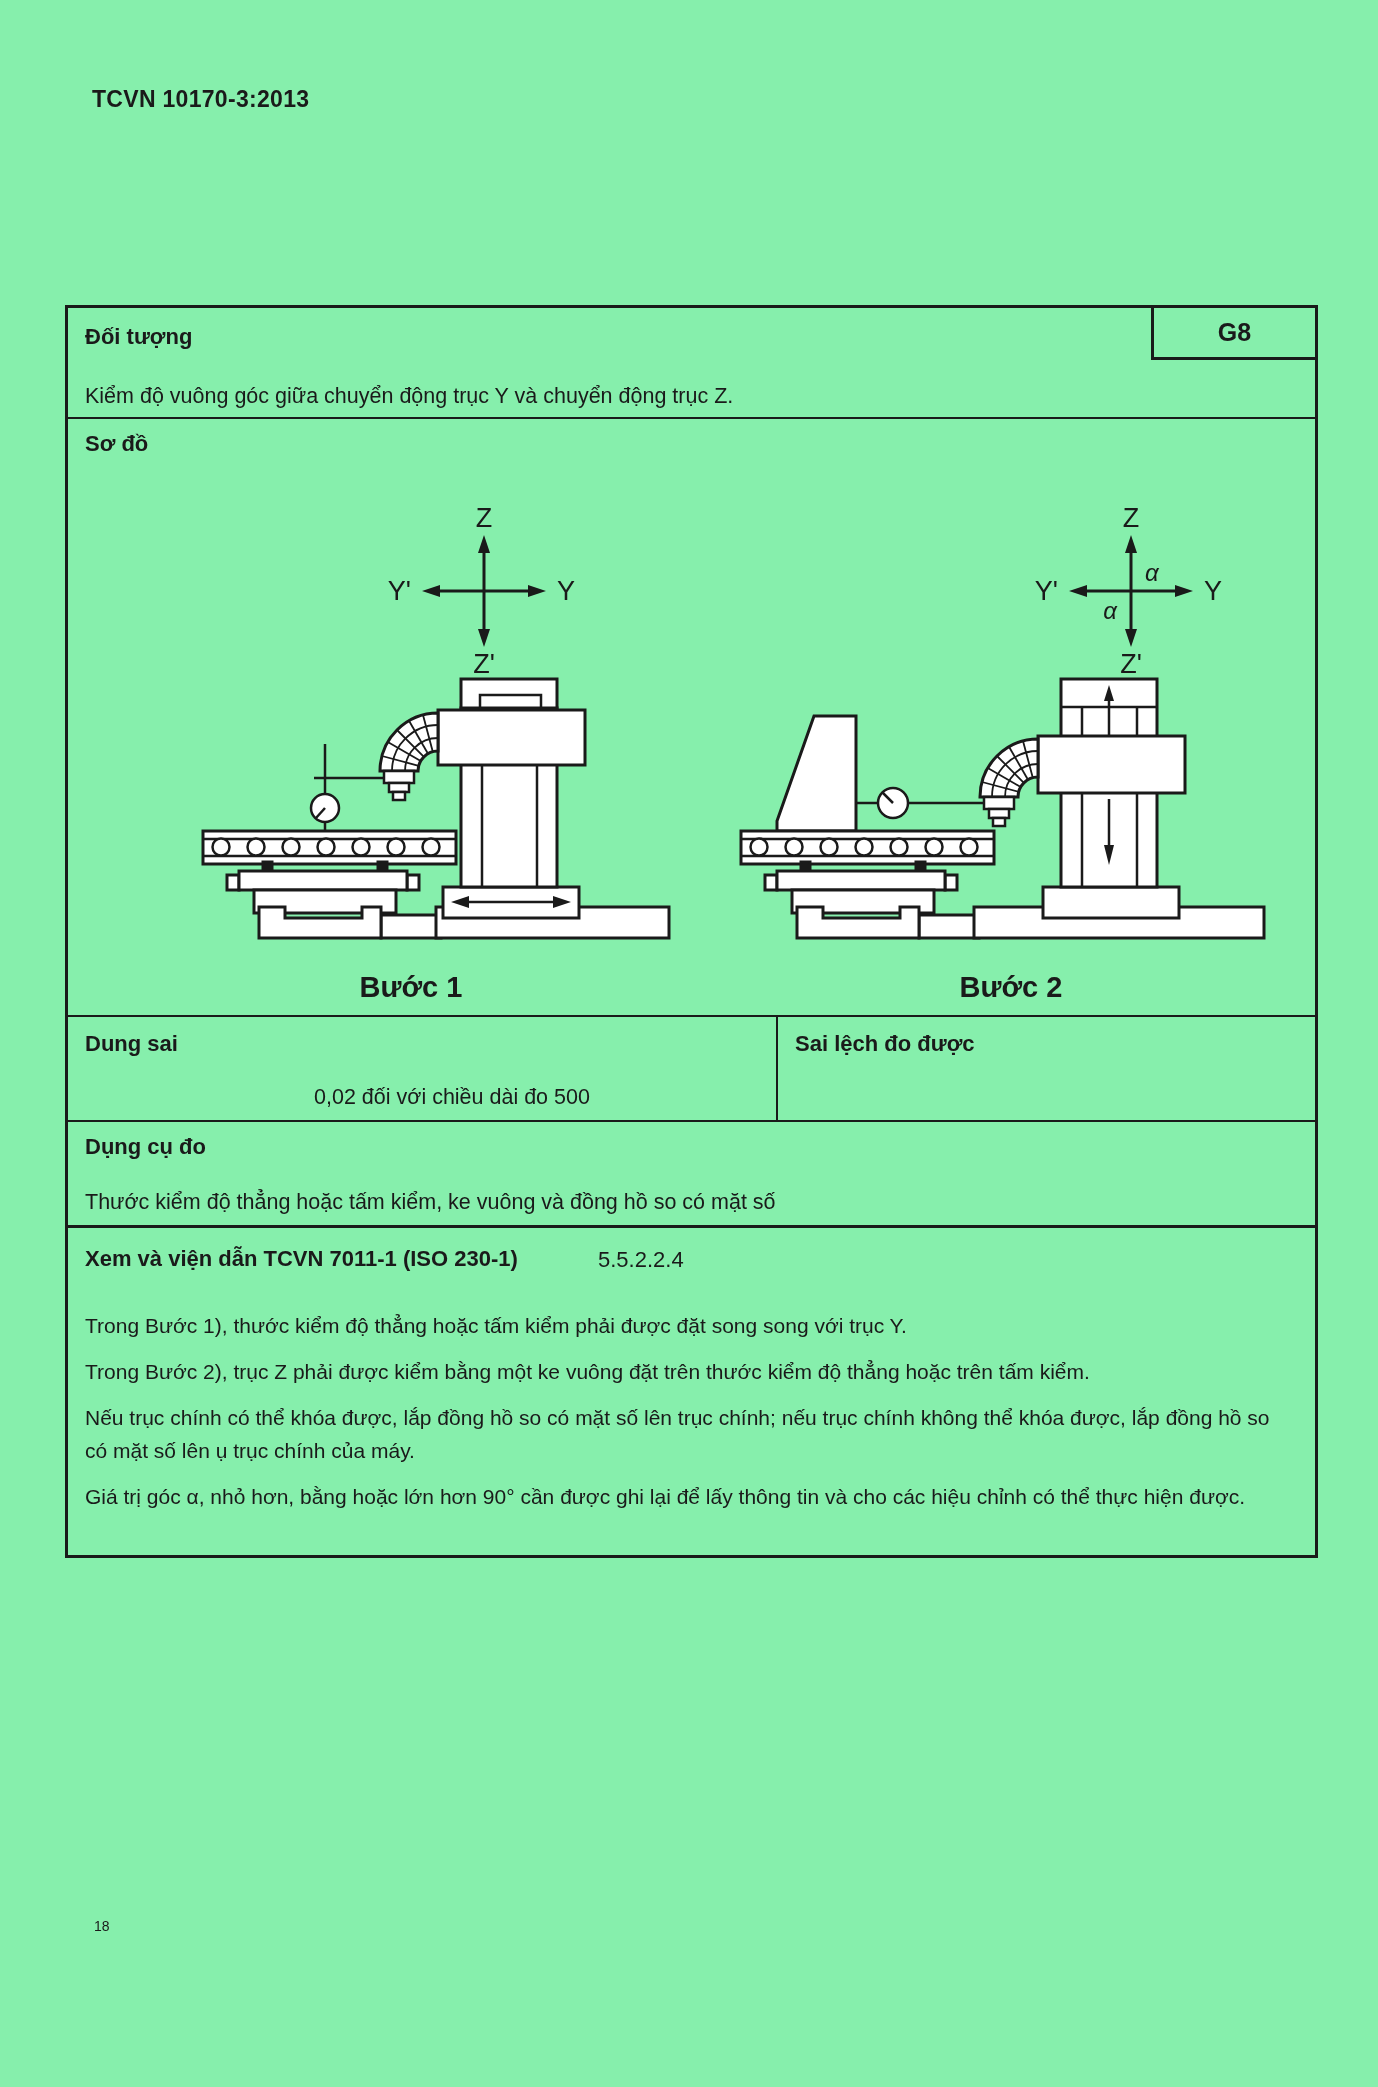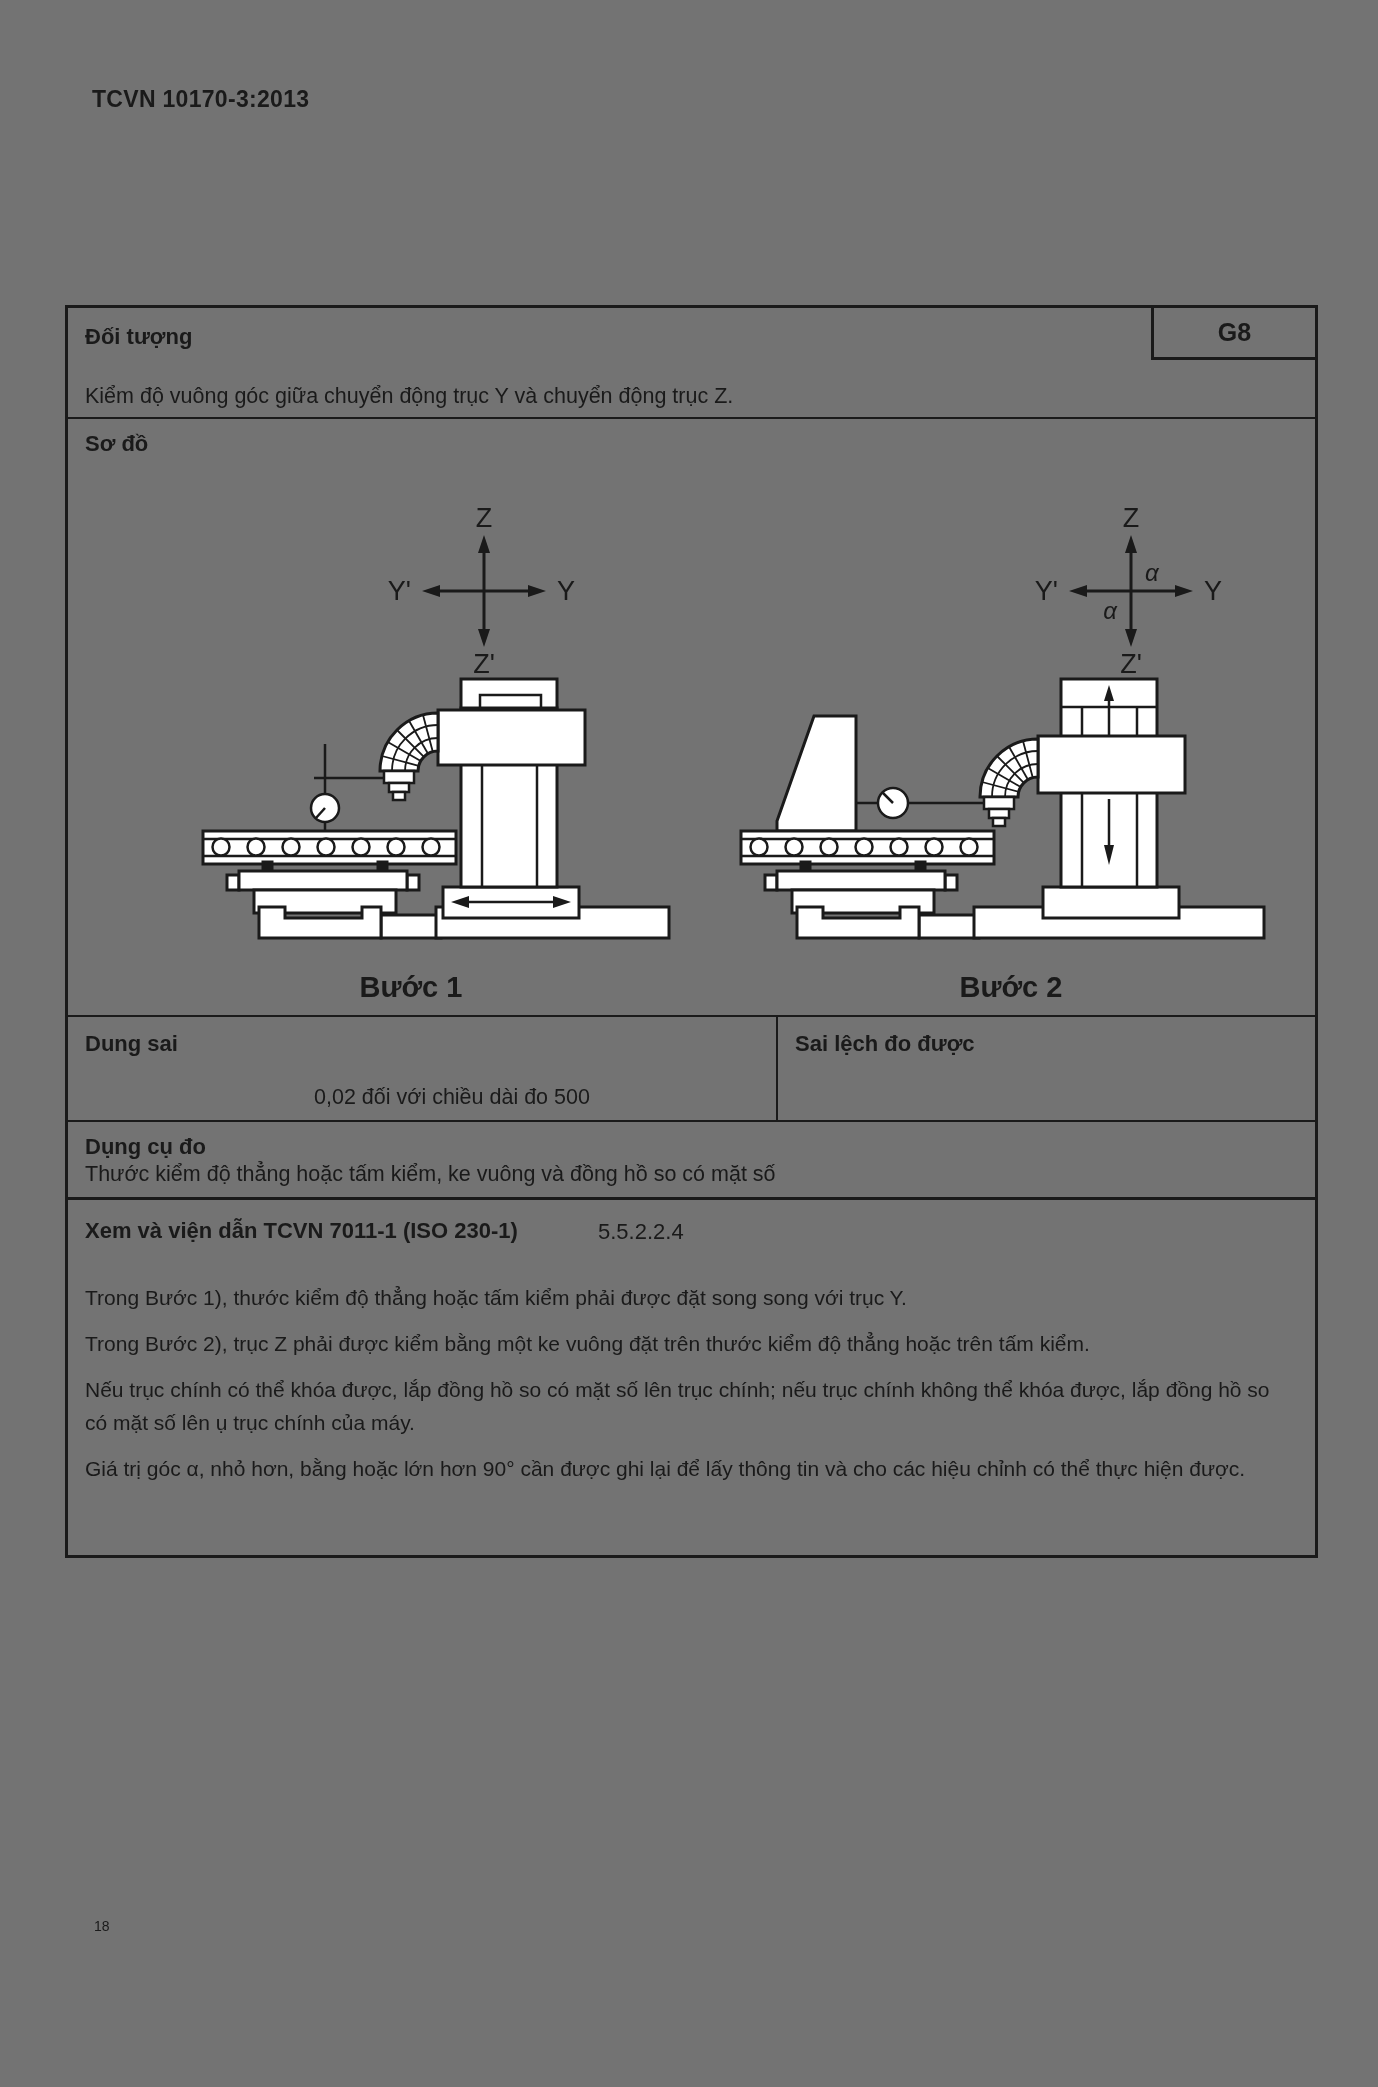--- a/index.html
+++ b/index.html
@@ -1,27 +1,27 @@
 <!DOCTYPE html>
 <html><head>
 <meta charset="utf-8">
 <style>
   html,body{margin:0;padding:0;background:#e8e8e8;}
-  .page{position:relative;width:1378px;height:2087px;background:#737373;
+  .page{position:relative;width:1378px;height:2087px;background:#86efac;
         font-family:"Liberation Sans",sans-serif;color:#1a1a1a;overflow:hidden;}
   .doc-code{position:absolute;left:92px;top:86px;font-size:23px;font-weight:700;letter-spacing:.3px;}
   .page-num{position:absolute;left:94px;top:1918px;font-size:14px;}
 
   .card{position:absolute;left:65px;top:305px;width:1253px;height:1253px;
         border:3px solid #1a1a1a;box-sizing:border-box;}
   .row{position:relative;box-sizing:border-box;}
   .row-a{height:111px;border-bottom:2px solid #1a1a1a;}
   .row-b{height:598px;border-bottom:2px solid #1a1a1a;}
   .row-c{height:105px;border-bottom:2px solid #1a1a1a;display:flex;}
-  .row-d{height:78px;border-bottom:3px solid #1a1a1a;}
+  .row-d{height:106px;border-bottom:3px solid #1a1a1a;}
   .row-e{height:66px;}
   .row-f{height:261px;padding:2px 30px 0 17px;}
 
   .lbl{font-weight:700;font-size:22px;}
   .body-txt{font-size:21.5px;}
 
   .obj-label{position:absolute;left:17px;top:16px;}
   .g8-box{position:absolute;top:0;right:0;width:164px;height:52px;
           border-left:3px solid #1a1a1a;border-bottom:3px solid #1a1a1a;
           display:flex;align-items:center;justify-content:center;

